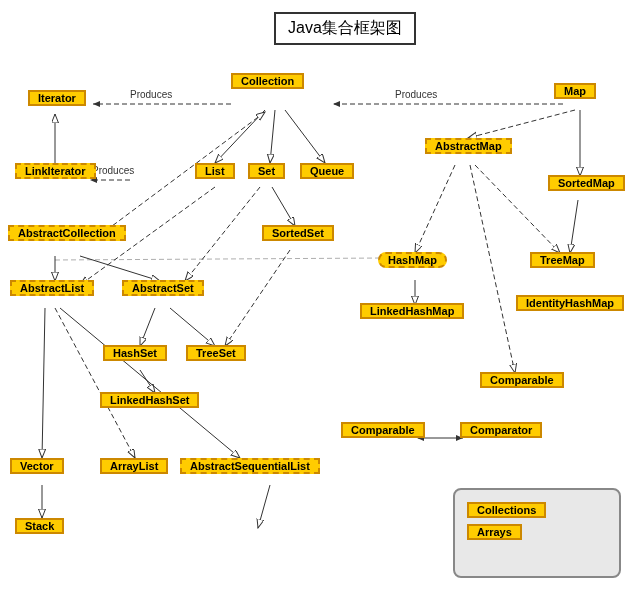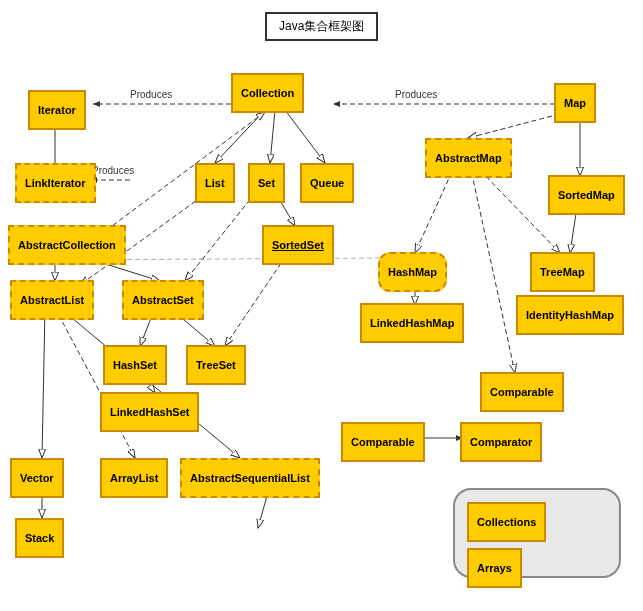--- a/index.html
+++ b/index.html
@@ -13,21 +13,21 @@
       position: relative;
     }
     .diagram-container {
       position: relative;
       width: 643px;
       height: 611px;
       background: white;
     }
     .node {
       position: absolute;
-      padding: 12px 8px;
+      padding: 0 8px;
       border: 2px solid #cc8800;
       background: #ffcc00;
       font-weight: bold;
       font-size: 11px;
       text-align: center;
       white-space: nowrap;
     }
     .node.dashed {
       border-style: dashed;
     }
@@ -40,21 +40,22 @@
       border: 2px solid #888;
       background: #e8e8e8;
       border-radius: 8px;
       padding: 8px 12px;
     }
     .title-box {
       position: absolute;
       border: 2px solid #333;
       background: white;
       padding: 4px 12px;
-      font-size: 12px;
+      font-size: 16px;
+      margin-left: 9px;
     }
     svg.arrows {
       position: absolute;
       top: 0;
       left: 0;
       width: 643px;
       height: 611px;
       pointer-events: none;
     }
   </style>
@@ -190,21 +191,21 @@
   </div>
   <div class="node interface" style="left:300px; top:163px;">
     <span>Queue</span>
   </div>
   <div class="node dashed" style="left:425px; top:138px;">
     <span>AbstractMap</span>
   </div>
   <div class="node dashed" style="left:8px; top:225px;">
     <span>AbstractCollection</span>
   </div>
-  <div class="node interface" style="left:262px; top:225px;text-decoration:underline;">
+  <div class="node interface" style="left:262px; top:225px;">
     <span>SortedSet</span>
   </div>
   <div class="node interface" style="left:548px; top:175px;">
     <span>SortedMap</span>
   </div>
   <div class="node dashed" style="left:10px; top:280px;">
     <span>AbstractList</span>
   </div>
   <div class="node dashed" style="left:122px; top:280px;">
     <span>AbstractSet</span>
@@ -245,21 +246,21 @@
   <div class="node dashed" style="left:180px; top:458px;">
     <span>AbstractSequentialList</span>
   </div>
   <div class="node" style="left:100px; top:458px;">
     <span>ArrayList</span>
   </div>
   <div class="node" style="left:15px; top:518px;">
     <span>Stack</span>
   </div>
 
-  <div class="legend-box" style="left:453px; top:488px; width:168px; height:90px;border-radius:18px;">
+  <div class="legend-box" style="left:453px; top:488px; width:168px; height:90px;">
     <div class="node" style="position:relative; margin: 4px auto 6px auto; display:inline-block;">
       <span>Collections</span>
     </div>
     <br>
     <div class="node" style="position:relative; margin: 0 auto; display:inline-block;text-align:center;">
       <span>Arrays</span>
     </div>
   </div>
 
 </div>

